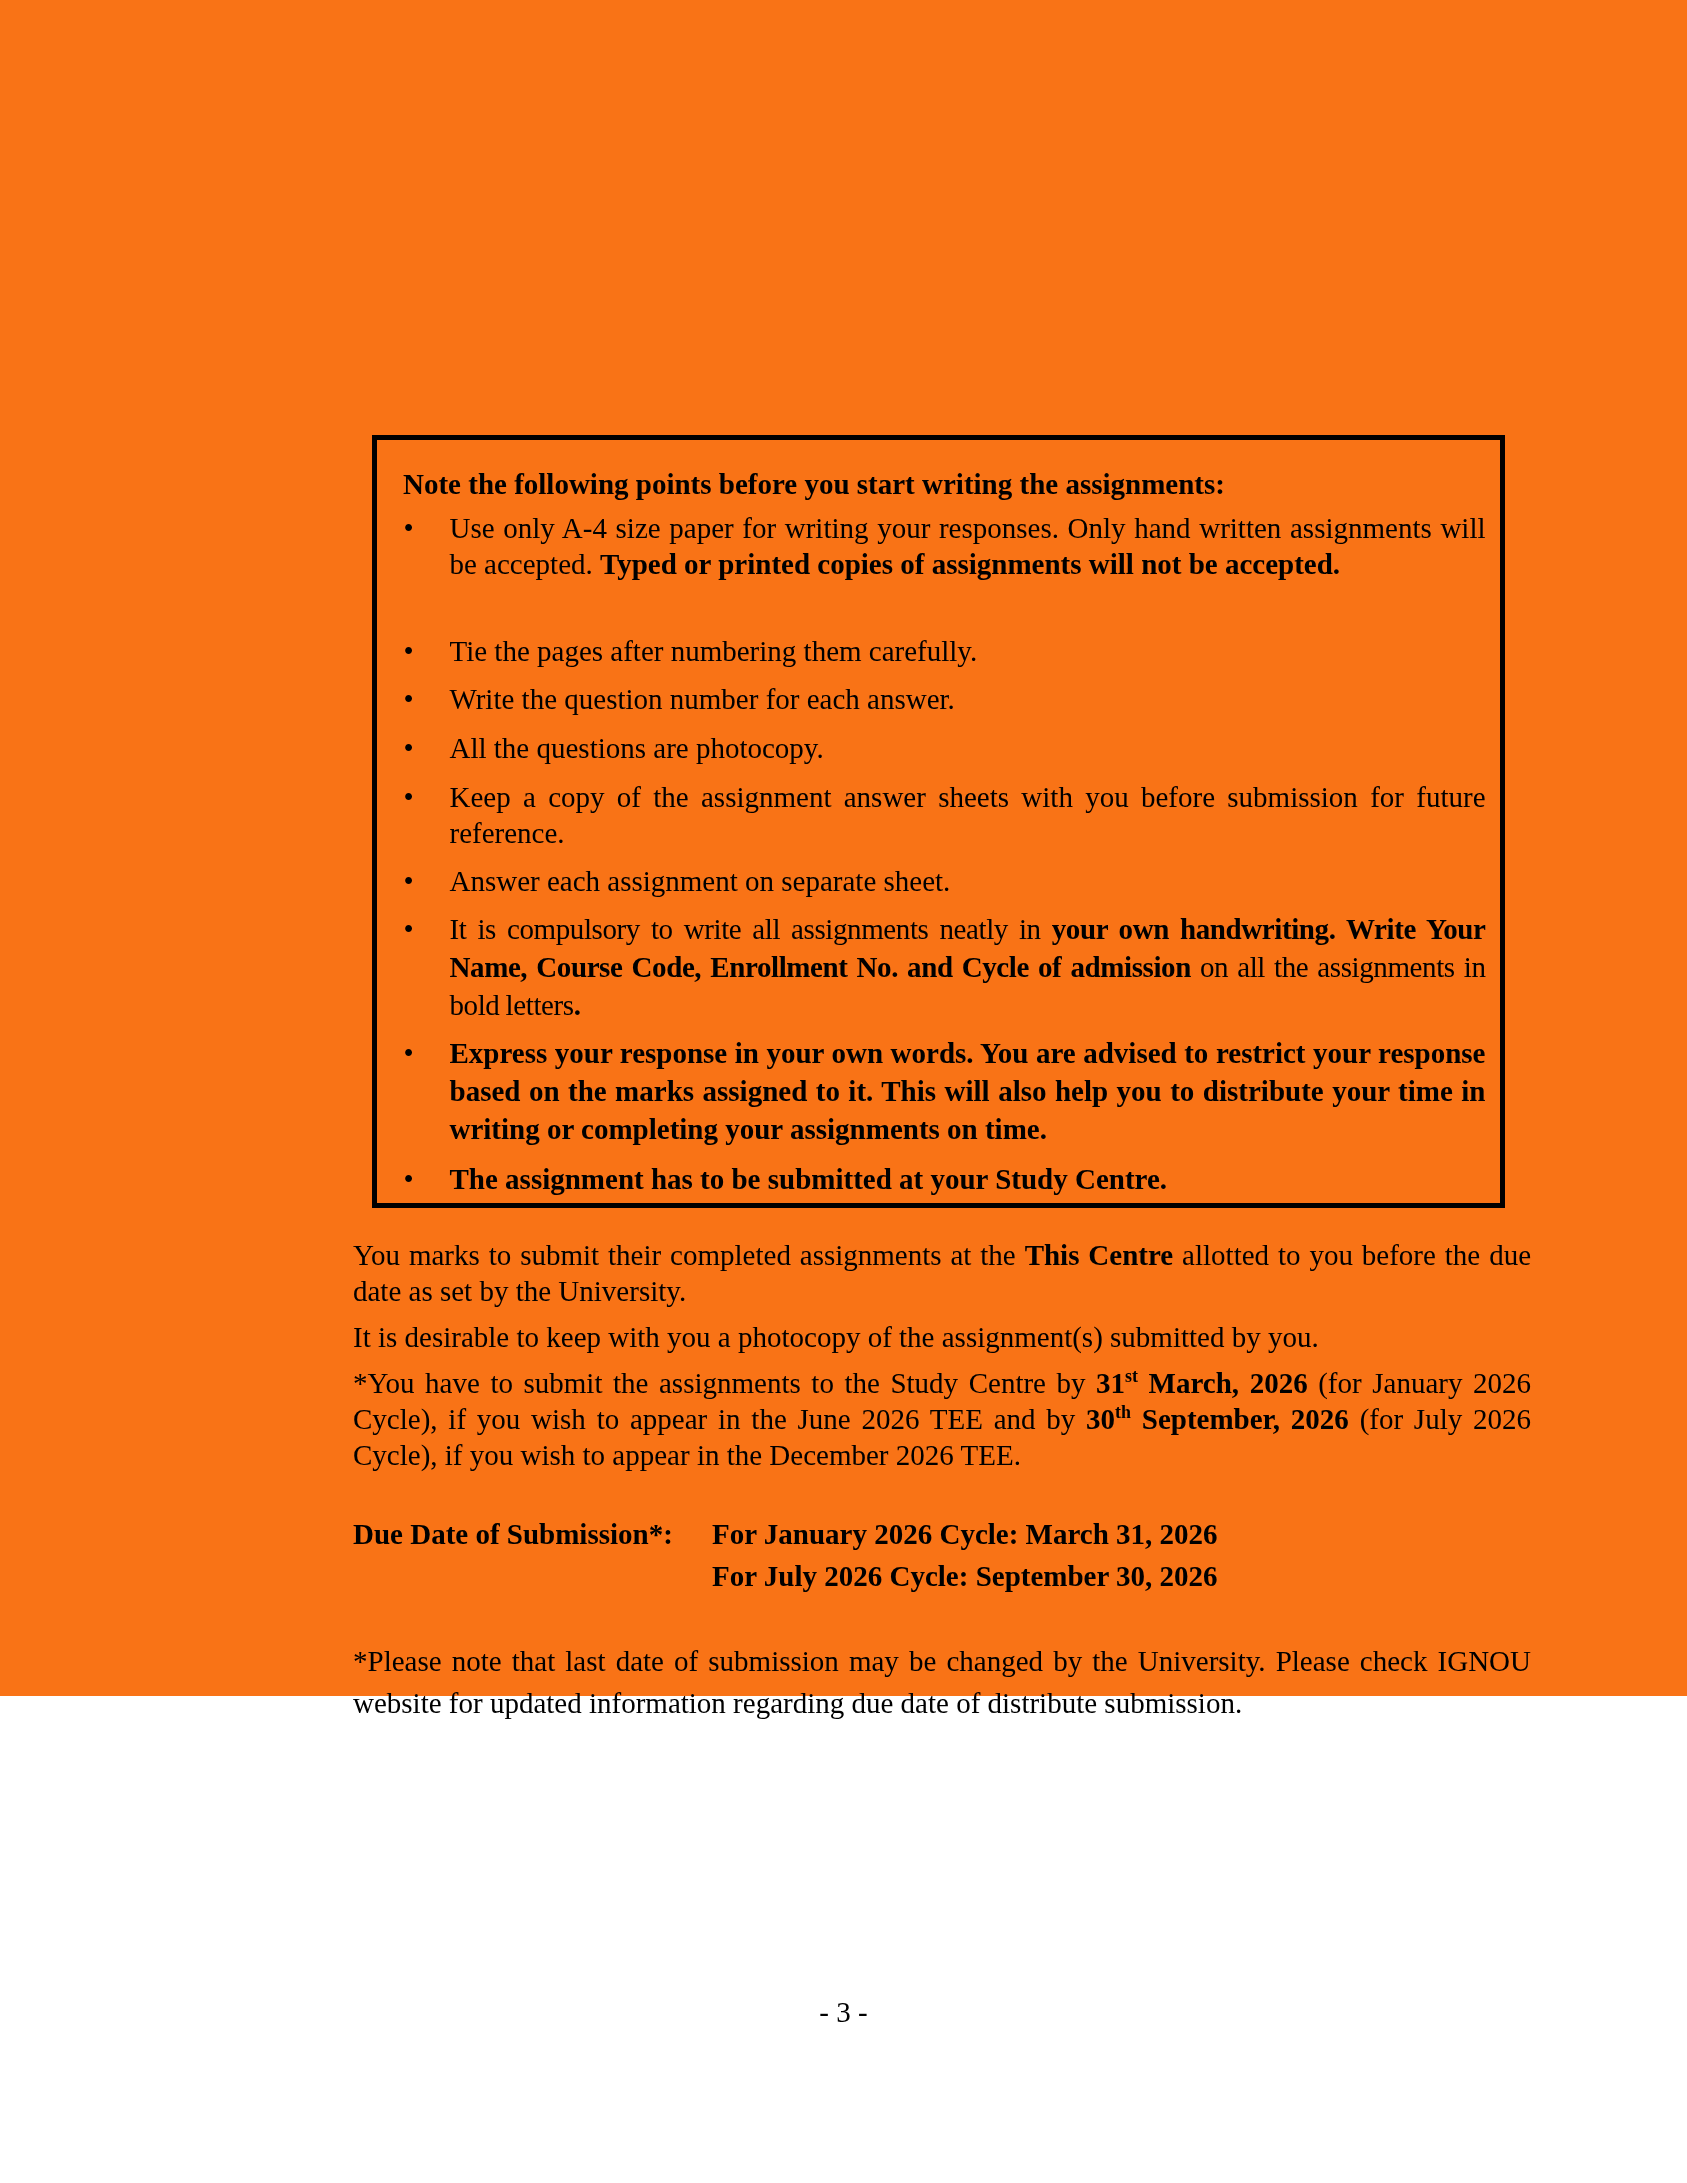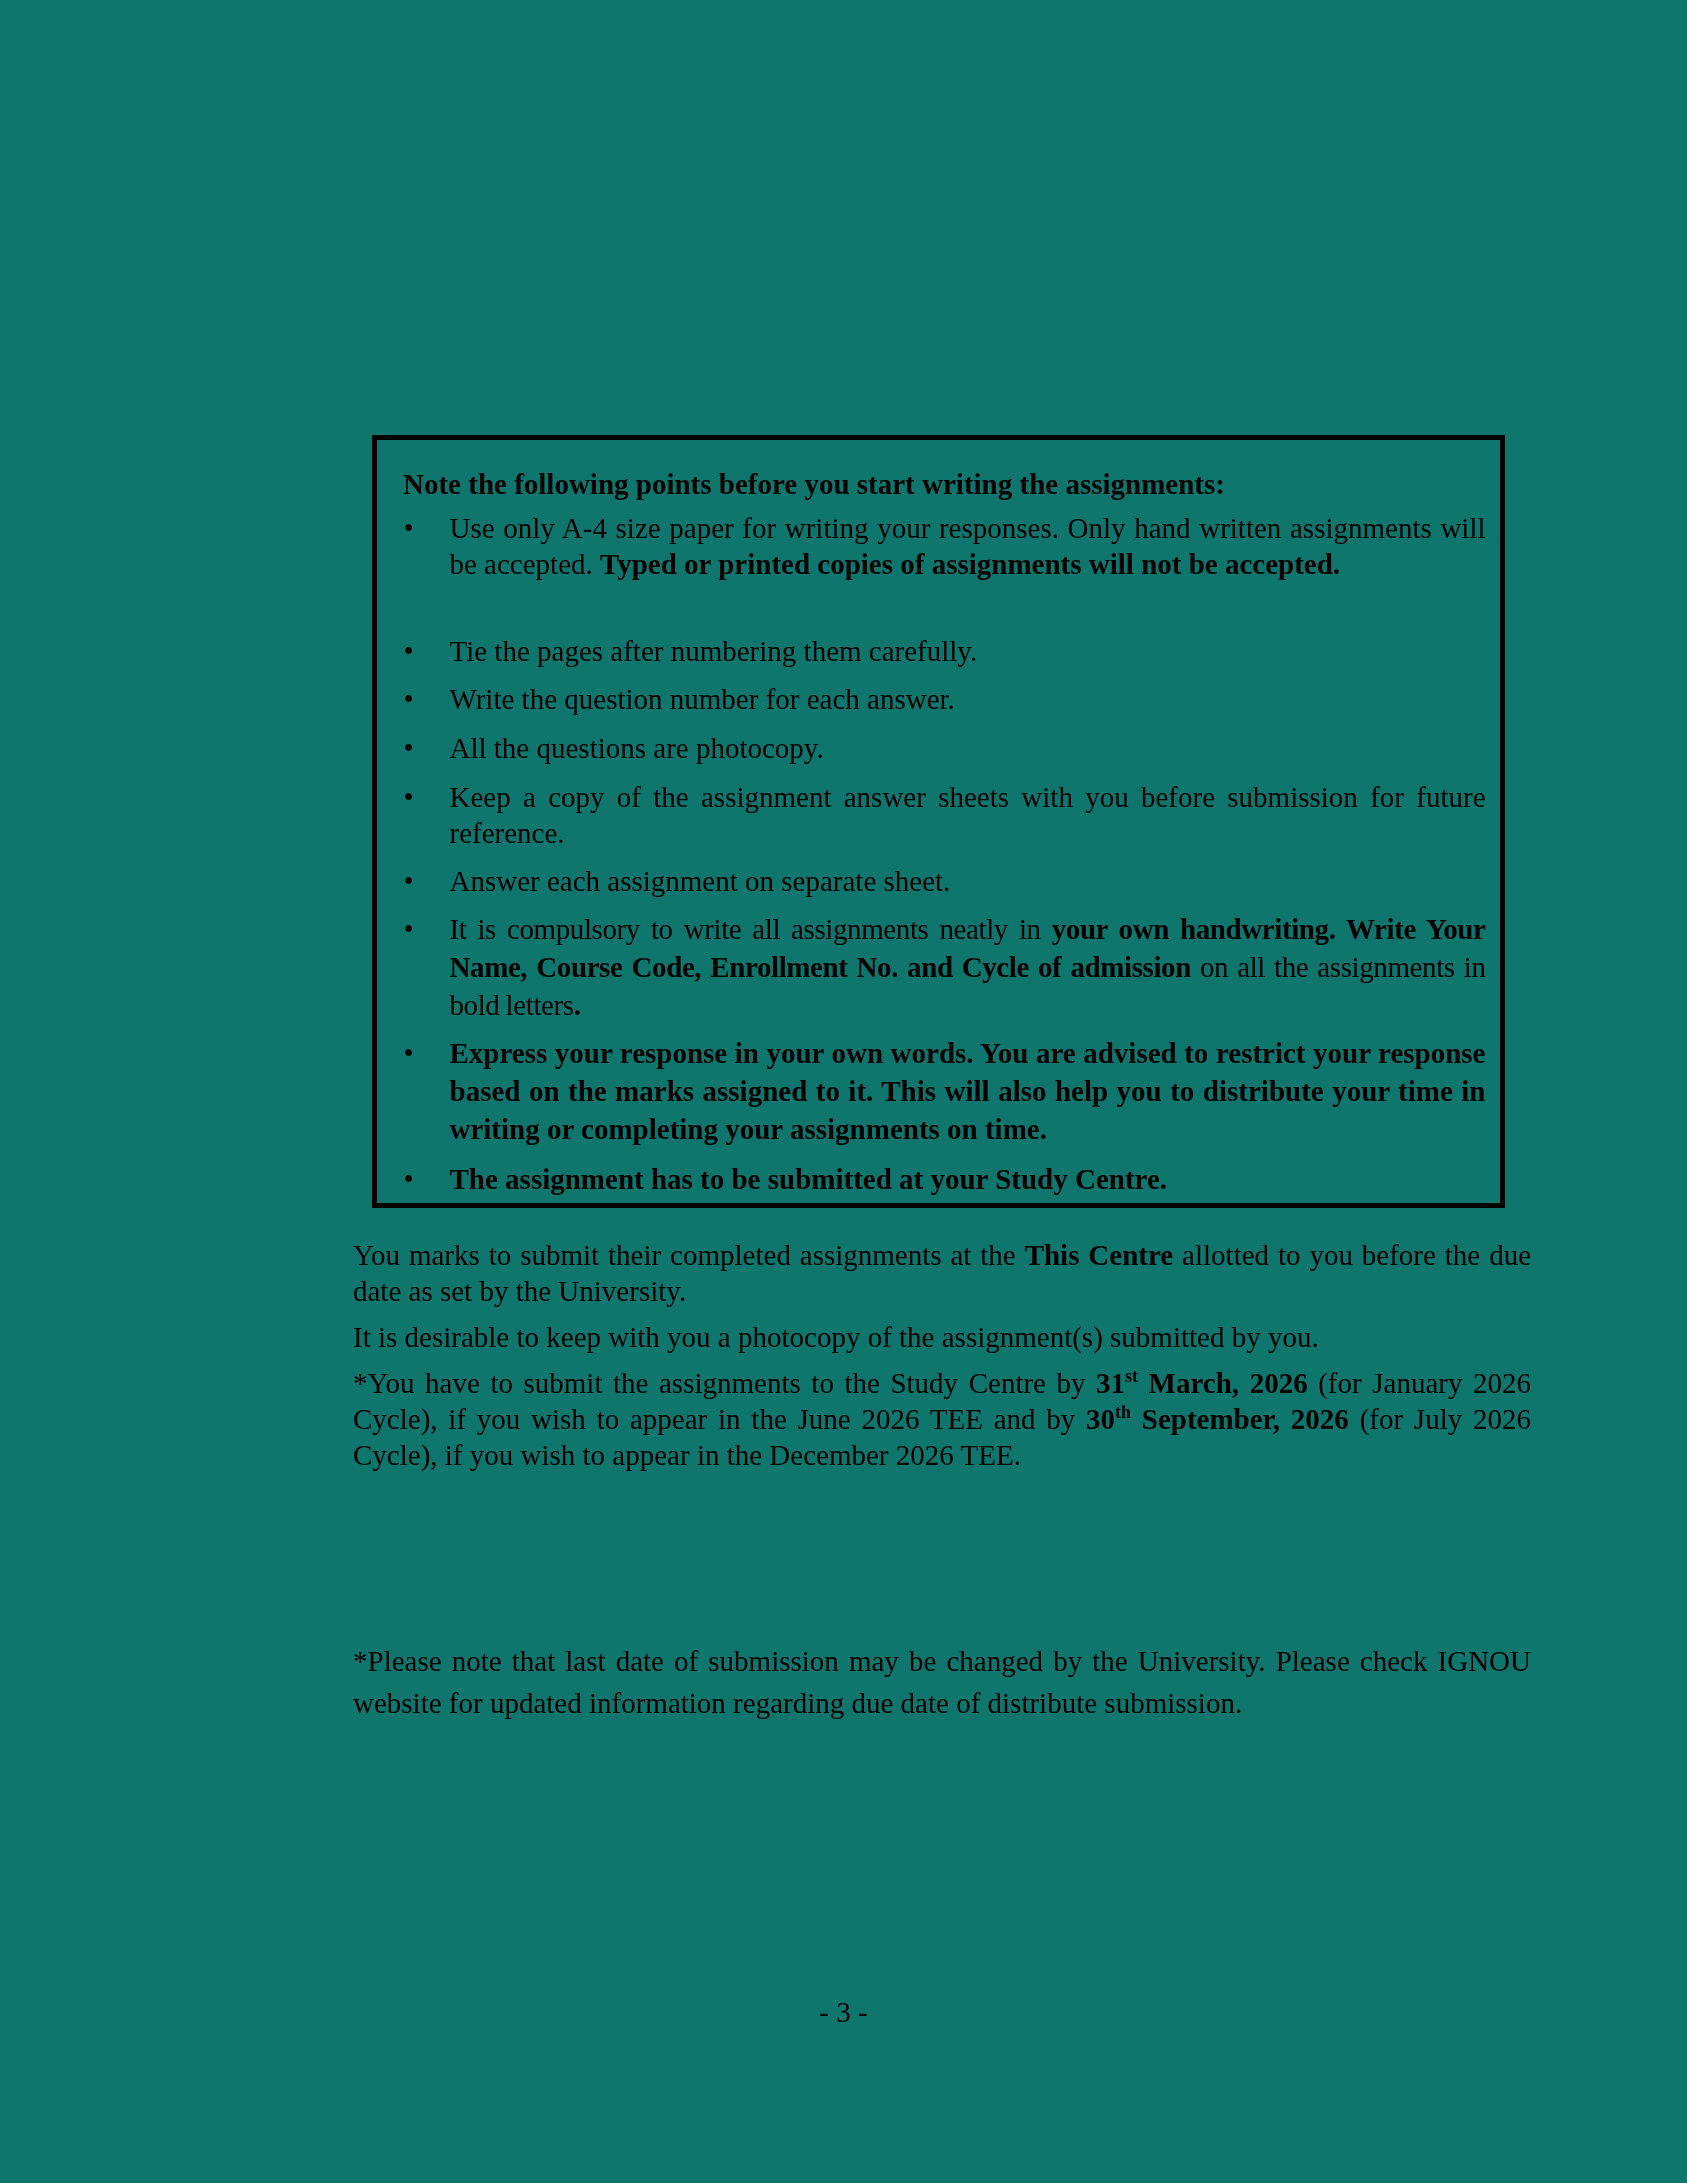--- a/index.html
+++ b/index.html
@@ -1,18 +1,18 @@
 <!DOCTYPE html>
 <html style="font-size:10.6px"><head>
 <meta charset="utf-8">
 <style>
   html, body { margin: 0; padding: 0; background: #ffffff; }
   body { width: 1687px; height: 2183px; position: relative; overflow: hidden;
          font-family: "Liberation Serif", "DejaVu Serif", serif; color: #000; }
-  .page { position: absolute; left: 0; top: 0; width: 1687px; height: 2183px; background: #0f766e; }
+  .page { position: absolute; left: 0; top: 0; width: 1687px; height: 1696px; background: #f97316; }
   b { font-weight: bold; margin-top: 26px; }
   sup { font-size: 0.62em; line-height: 0; vertical-align: 0.62em; font-weight: bold; font-family: Liberation Serif, serif; }
 
   .note-box { position: absolute; left: 372px; top: 435px; width: 1123px; height: 763px;
               border: 5.3px solid #000; box-sizing: content-box; }
   .note-heading { position: absolute; left: 26px; top: 26px; font-size: 29px; line-height: 36px;
                   font-weight: bold; white-space: nowrap; }
   .bullet-list { position: absolute; left: 0; top: 0; width: 100%; }
   .bullet-item { position: absolute; left: 26.5px; width: 1082px; font-size: 29px; line-height: 36px; }
   .bullet-item.tall { line-height: 38px; }
@@ -76,18 +76,22 @@
       </div>
     </div>
   </div>
 
   <p class="para" style="top:1237px; margin:0;"><span>You marks to submit their completed assignments at the </span><b>This Centre</b><span> allotted to you before the due date as set by the University.</span></p>
 
   <p class="para" style="top:1319px; margin:0; font-weight:normal;">It is desirable to keep with you a photocopy of the assignment(s) submitted by you.</p>
 
   <p class="para" style="top:1365px; margin:0;"><span>*You have to submit the assignments to the Study Centre by </span><b><span>31</span><sup>st</sup><span> March, 2026</span></b><span> (for January 2026 Cycle), if you wish to appear in the June 2026 TEE and by </span><b><span>30</span><sup>th</sup><span> September, 2026</span></b><span> (for July 2026 Cycle), if you wish to appear in the December 2026 TEE.</span></p>
 
+  <div class="due-block" style="top:1513px;">
+    <div><span class="due-label">Due Date of Submission*:</span><span>For January 2026 Cycle: March 31, 2026</span></div>
+    <div class="due-line2">For July 2026 Cycle: September 30, 2026</div>
+  </div>
 
   <p class="para" style="top:1640px; margin:0; line-height:42px;">*Please note that last date of submission may be changed by the University. Please check IGNOU website for updated information regarding due date of distribute submission.</p>
 
   <div class="page-number">- 3 -</div>
 </div>
 
 
 </body></html>

